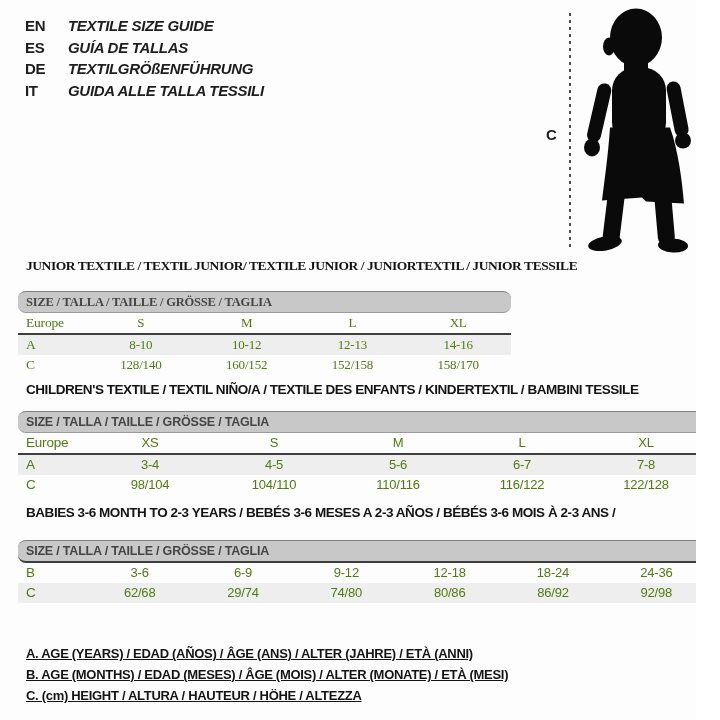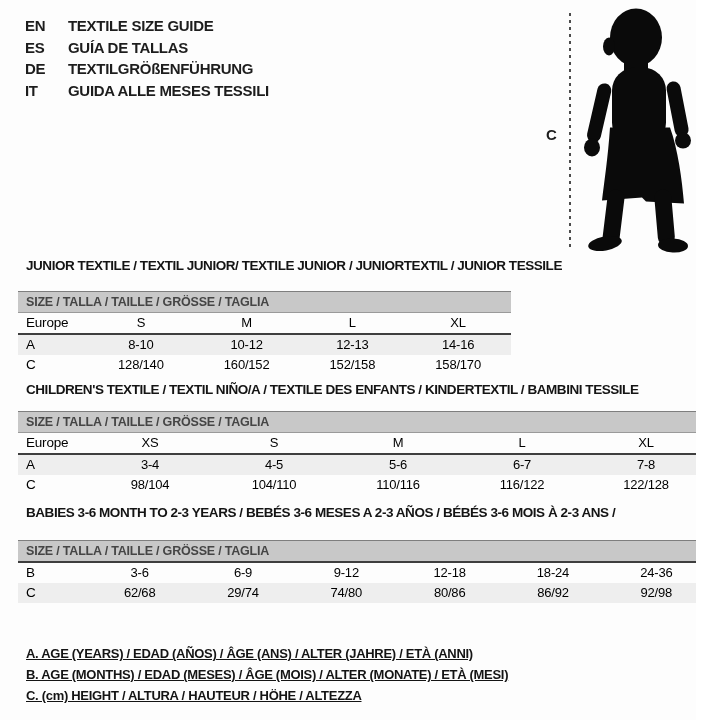--- a/index.html
+++ b/index.html
@@ -4,49 +4,49 @@
 <style>
   html,body{margin:0;padding:0;background:#ffffff;}
   .canvas{
     position:relative;width:696px;height:720px;background:#fdfdfd;overflow:hidden;
     font-family:"Liberation Sans","DejaVu Sans",sans-serif;color:#1d1d1d;
   }
   
   .lang-list{position:absolute;left:25px;top:15px;}
   .lang-row{display:flex;height:21.6px;line-height:21.6px;}
   .lang-code{width:43px;font-size:15px;font-weight:700;letter-spacing:-0.3px;}
-  .lang-label{font-size:15px;font-weight:700;letter-spacing:-0.3px;white-space:nowrap;}
+  .lang-label{font-size:15px;font-weight:700;letter-spacing:-0.3px;white-space:nowrap;font-style:italic;}
   
   .figure{position:absolute;left:540px;top:5px;width:175px;height:252px;}
   .measure-label{position:absolute;left:6px;top:121px;font-size:15px;font-weight:700;}
   .dotted-line{
     position:absolute;left:29px;top:8px;width:2px;height:238px;
     background:repeating-linear-gradient(to bottom,#4c4c4c 0 3px,transparent 3px 7px);
   }
   .silhouette{position:absolute;left:38px;top:2px;}
   
   .section{position:absolute;left:18px;}
   .sec-title{
     margin-left:8px;font-size:13.5px;font-weight:700;letter-spacing:-0.45px;
     line-height:16px;white-space:nowrap;color:#141414;
   }
-  .sec1{top:258px;width:493px;}
+  .sec1{top:258px;width:493px;font-family:Liberation Serif, serif;}
   .sec2{top:382px;width:690px;}
   .sec3{top:505px;width:690px;}
   .sec1 .size-bar{margin-top:17px;}
   .sec2 .size-bar{margin-top:13px;}
   .sec3 .size-bar{margin-top:19px;}
   .size-bar{
     height:20px;line-height:20px;background:#c8c8c8;
     border-top:1px solid #7e7e7e;border-bottom:1px solid #9a9a9a;
-    padding-left:8px;font-size:12.5px;font-weight:700;color:#454545;letter-spacing:-0.2px;
+    padding-left:8px;font-size:12.5px;font-weight:700;color:#454545;letter-spacing:-0.2px;border-radius:8px;
   }
   .sec3 .size-bar{border-bottom:2px solid #3e3e3e;}
   table{width:100%;border-collapse:collapse;table-layout:fixed;}
-  td{padding:0;height:20px;line-height:20px;font-size:13px;letter-spacing:-0.2px;color:#000000;}
+  td{padding:0;height:20px;line-height:20px;font-size:13px;letter-spacing:-0.2px;color:#4d7c0f;}
   td.lab{text-align:left;padding-left:8px;font-size:13.5px;}
   td.val{text-align:center;}
   col.c-lab{width:70px;}
   tr.europe{border-bottom:2px solid #3e3e3e;}
   tr.stripe{background:#eeeeee;}
   
   .footnotes{position:absolute;left:26px;top:643px;}
   .footnote{font-size:13px;font-weight:700;letter-spacing:-0.3px;line-height:21px;white-space:nowrap;color:#141414;text-decoration:underline;}
 </style>
 </head>
@@ -62,21 +62,21 @@
     <div class="lang-row">
       <span class="lang-code">ES</span>
       <span class="lang-label">GUÍA DE TALLAS</span>
     </div>
     <div class="lang-row">
       <span class="lang-code">DE</span>
       <span class="lang-label">TEXTILGRÖßENFÜHRUNG</span>
     </div>
     <div class="lang-row">
       <span class="lang-code">IT</span>
-      <span class="lang-label">GUIDA ALLE MESES TESSILI</span>
+      <span class="lang-label">GUIDA ALLE TALLA TESSILI</span>
     </div>
   </div>
 
   <div class="figure">
     <span class="measure-label">C</span>
     <div class="dotted-line"></div>
     <svg class="silhouette" width="130" height="246" viewBox="0 0 130 245" xmlns="http://www.w3.org/2000/svg">
       <g fill="#0a0a0a">
         <ellipse cx="58" cy="30" rx="26" ry="29"></ellipse>
         <ellipse cx="31" cy="39" rx="6" ry="9"></ellipse>

